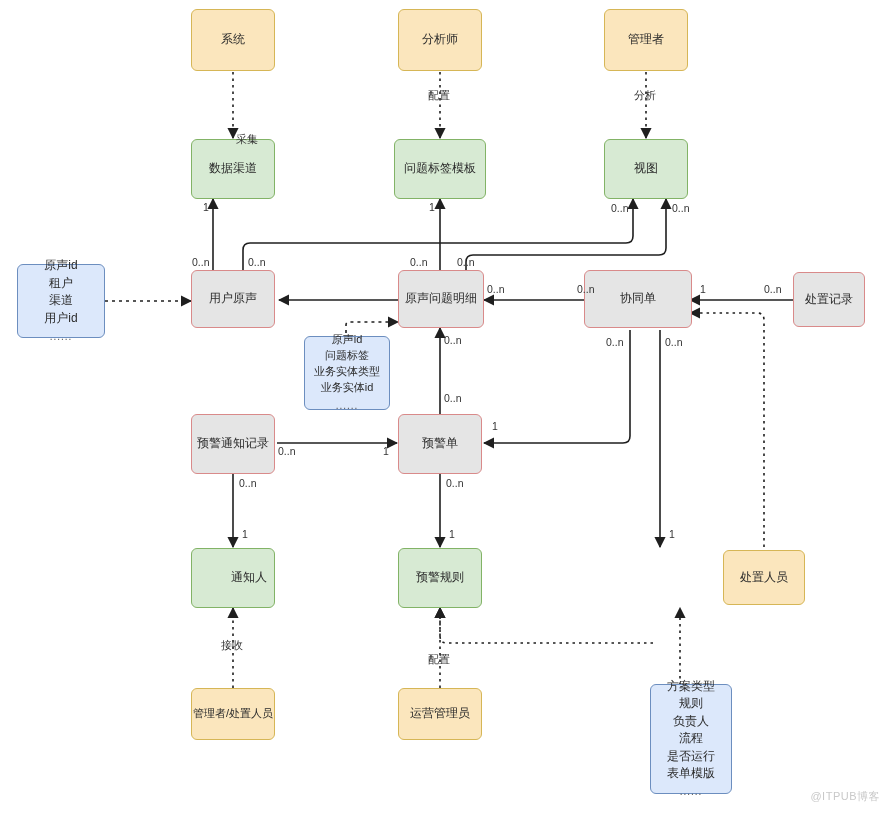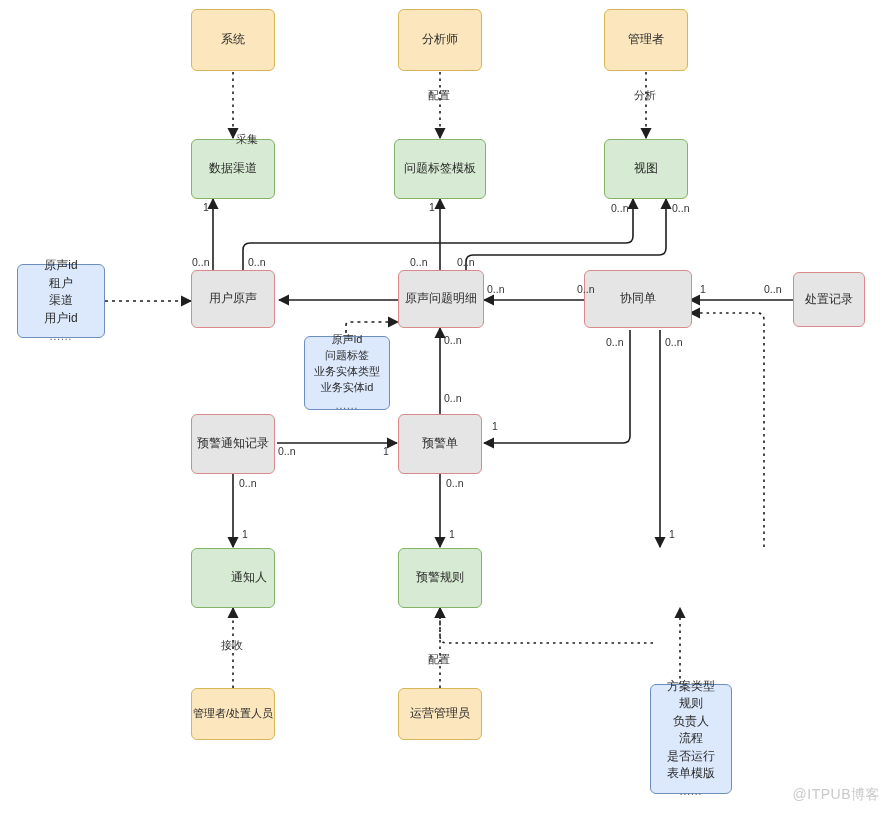--- a/index.html
+++ b/index.html
@@ -78,21 +78,21 @@
     z-index: 3;
     font-family: "Liberation Sans", "DejaVu Sans", sans-serif;
   }
   .edge-label.cn {
     font-size: 11px;
   }
   .watermark {
     position: absolute;
     right: 10px;
     bottom: 10px;
-    font-size: 14px;
+    font-size: 11px;
     color: #c9c9c9;
     letter-spacing: 0.5px;
     z-index: 4;
   }
 </style>
 </head>
 <body>
 
 <div id="canvas">
 
@@ -215,20 +215,23 @@
   <div class="node entity-red" style="left:398px; top:414px; width:84px; height:60px;">
     <span>预警单</span>
   </div>
 
   <div class="node entity-green" style="left:191px; top:548px; width:84px; height:60px;padding-left:32px;">
     <span>通知人</span>
   </div>
   <div class="node entity-green" style="left:398px; top:548px; width:84px; height:60px;">
     <span>预警规则</span>
   </div>
+  <div class="node actor" style="left:723px; top:550px; width:82px; height:55px;">
+    <span>处置人员</span>
+  </div>
 
   <div class="node actor" style="left:191px; top:688px; width:84px; height:52px; font-size:11px;">
     <span>管理者/处置人员</span>
   </div>
   <div class="node actor" style="left:398px; top:688px; width:84px; height:52px;">
     <span>运营管理员</span>
   </div>
 
   <div class="edge-label cn" style="left:236px; top:88px;margin-top:44px;">采集</div>
   <div class="edge-label cn" style="left:428px; top:88px;">配置</div>

